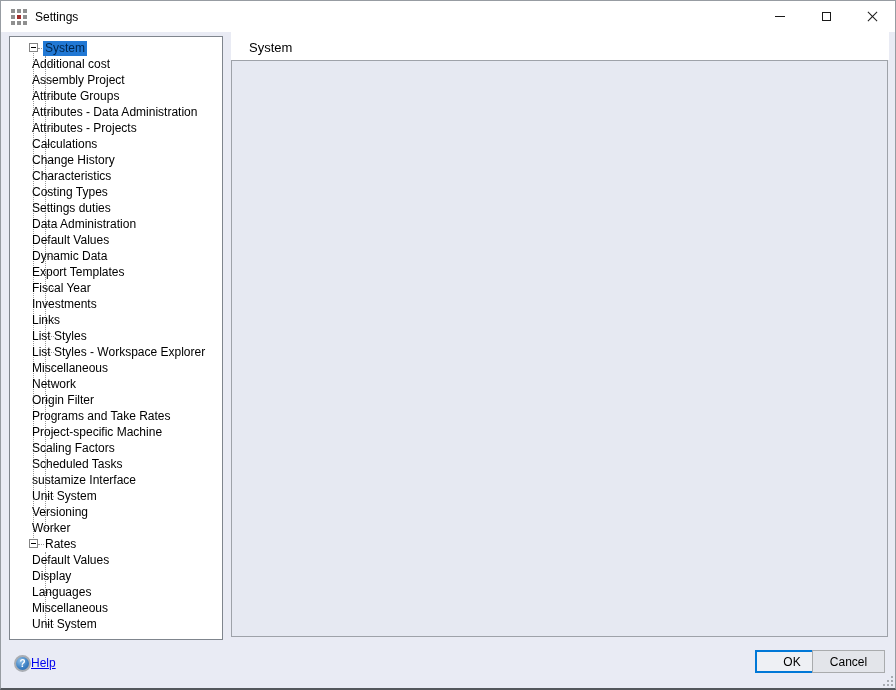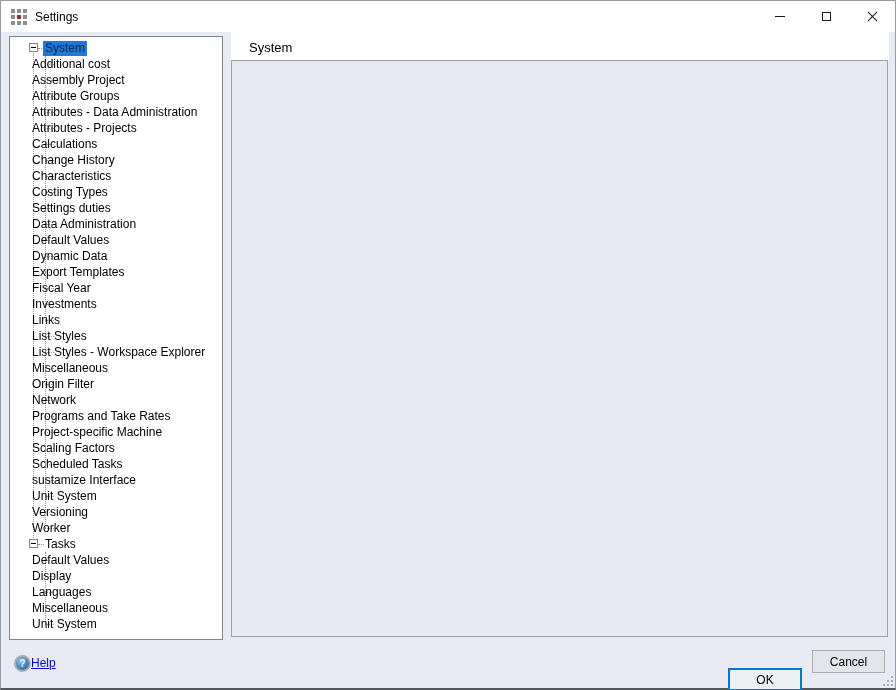--- a/index.html
+++ b/index.html
@@ -62,21 +62,21 @@
 
   
   .help-area { position:absolute; left:13px; top:620px; height:22px; display:flex; align-items:center; }
   .help-icon { width:17px; height:17px; border-radius:50%;
     background:radial-gradient(circle at 35% 30%, #8FC0E8, #3A7EC2 60%, #2B66A8);
     border:2px solid #A9ADB3; display:flex; align-items:center; justify-content:center;
     color:#fff; font-size:10px; font-weight:bold; }
   .help-link { font-size:12px; color:var(--link,#0000EE); text-decoration:underline; cursor:pointer; }
   .btn { position:absolute; top:618px; height:23px; font-size:12px; color:#000;
     display:flex; align-items:center; justify-content:center; cursor:default; }
-  .btn-ok { left:727px; width:74px; background:#EEF0F4; border:2px solid var(--accent_border,#0078D7);margin-top:18px; }
+  .btn-ok { left:754px; width:74px; background:#EEF0F4; border:2px solid var(--accent_border,#0078D7); }
   .btn-cancel { left:811px; width:73px; background:#E3E5EA; border:1px solid #A9ABAD; }
 
   .resize-grip { position:absolute; right:2px; bottom:2px; width:11px; height:11px; }
   .resize-grip i { position:absolute; width:2px; height:2px; background:#A7ABB1; }
   .resize-grip i:nth-child(1){ right:0; bottom:0; }
   .resize-grip i:nth-child(2){ right:4px; bottom:0; }
   .resize-grip i:nth-child(3){ right:0; bottom:4px; }
   .resize-grip i:nth-child(4){ right:8px; bottom:0; }
   .resize-grip i:nth-child(5){ right:0; bottom:8px; }
   .resize-grip i:nth-child(6){ right:4px; bottom:4px; }
@@ -216,24 +216,24 @@
           <div class="tree-row child">
             <span class="tree-label">List Styles</span>
           </div>
           <div class="tree-row child">
             <span class="tree-label">List Styles - Workspace Explorer</span>
           </div>
           <div class="tree-row child">
             <span class="tree-label">Miscellaneous</span>
           </div>
           <div class="tree-row child">
+            <span class="tree-label">Network</span>
+          </div>
+          <div class="tree-row child">
             <span class="tree-label">Origin Filter</span>
-          </div>
-          <div class="tree-row child">
-            <span class="tree-label">Network</span>
           </div>
           <div class="tree-row child">
             <span class="tree-label">Programs and Take Rates</span>
           </div>
           <div class="tree-row child">
             <span class="tree-label">Project-specific Machine</span>
           </div>
           <div class="tree-row child">
             <span class="tree-label">Scaling Factors</span>
           </div>
@@ -247,21 +247,21 @@
             <span class="tree-label">Unit System</span>
           </div>
           <div class="tree-row child">
             <span class="tree-label">Versioning</span>
           </div>
           <div class="tree-row child">
             <span class="tree-label">Worker</span>
           </div>
           <div class="tree-row root">
             <span class="expand-box"></span>
-            <span class="tree-label">Tasks</span>
+            <span class="tree-label">Rates</span>
           </div>
           <div class="tree-row child">
             <span class="tree-label">Default Values</span>
           </div>
           <div class="tree-row child">
             <span class="tree-label">Display</span>
           </div>
           <div class="tree-row child">
             <span class="tree-label">Languages</span>
           </div>

